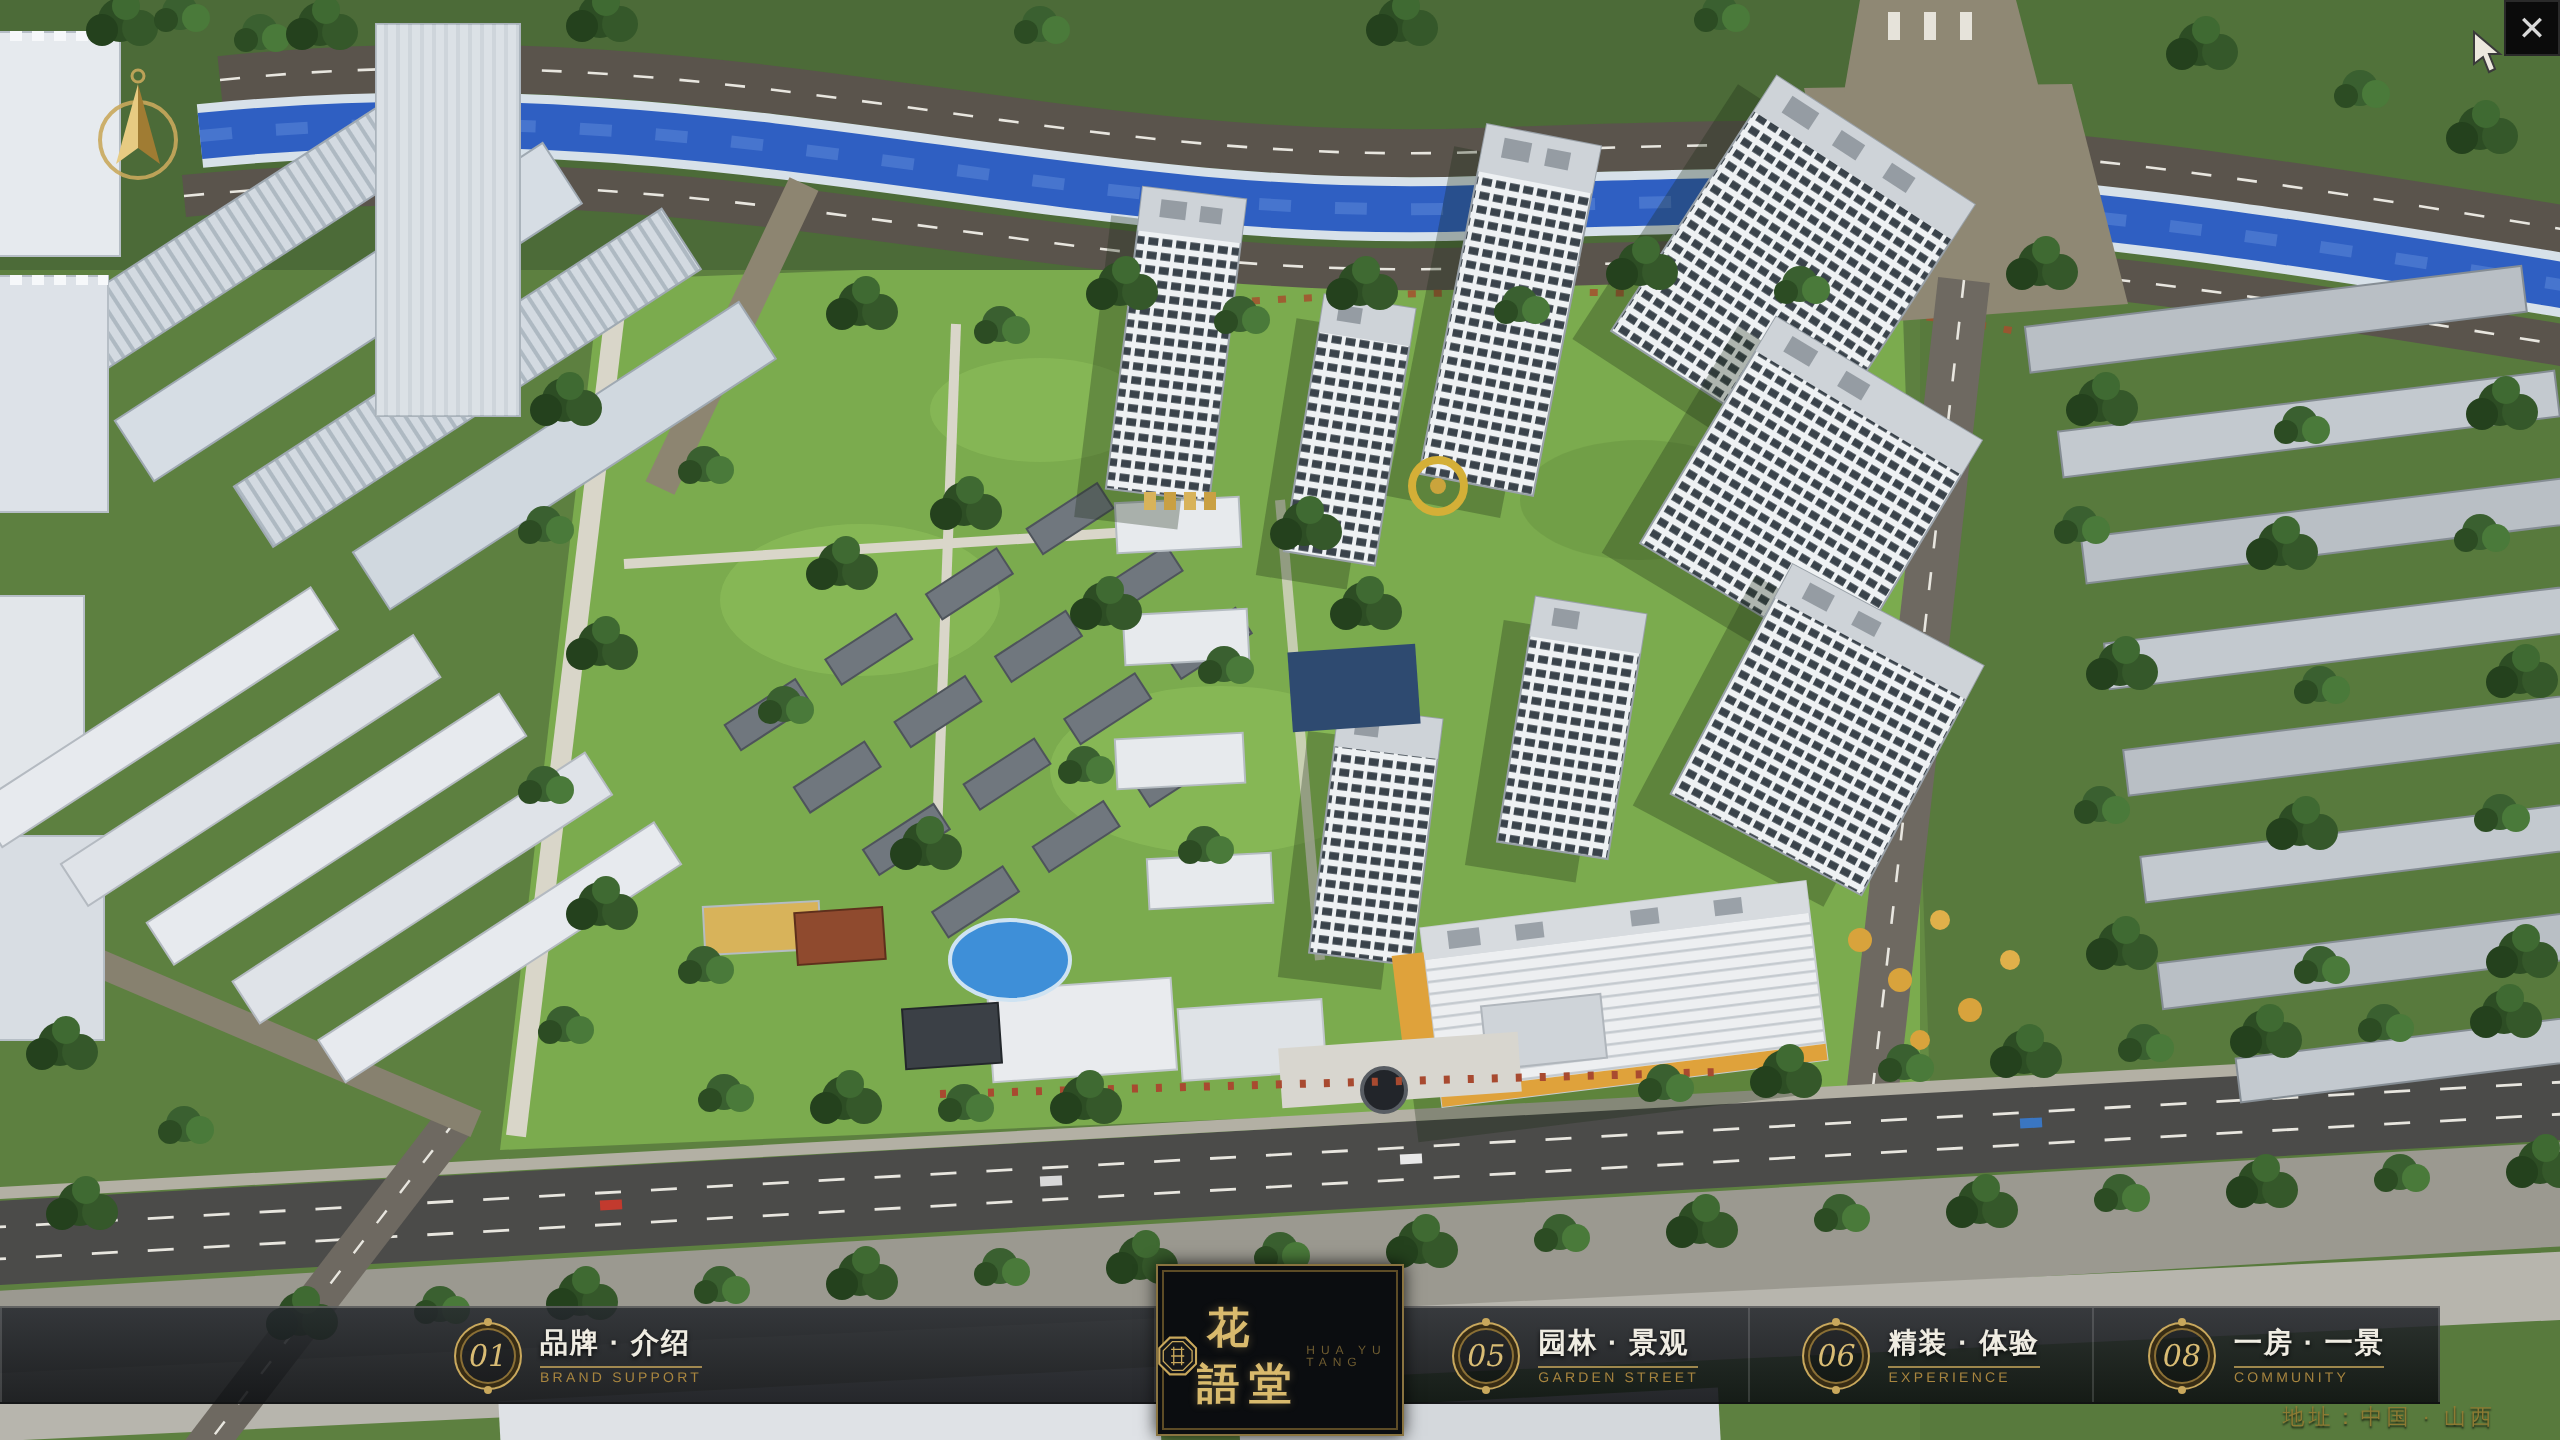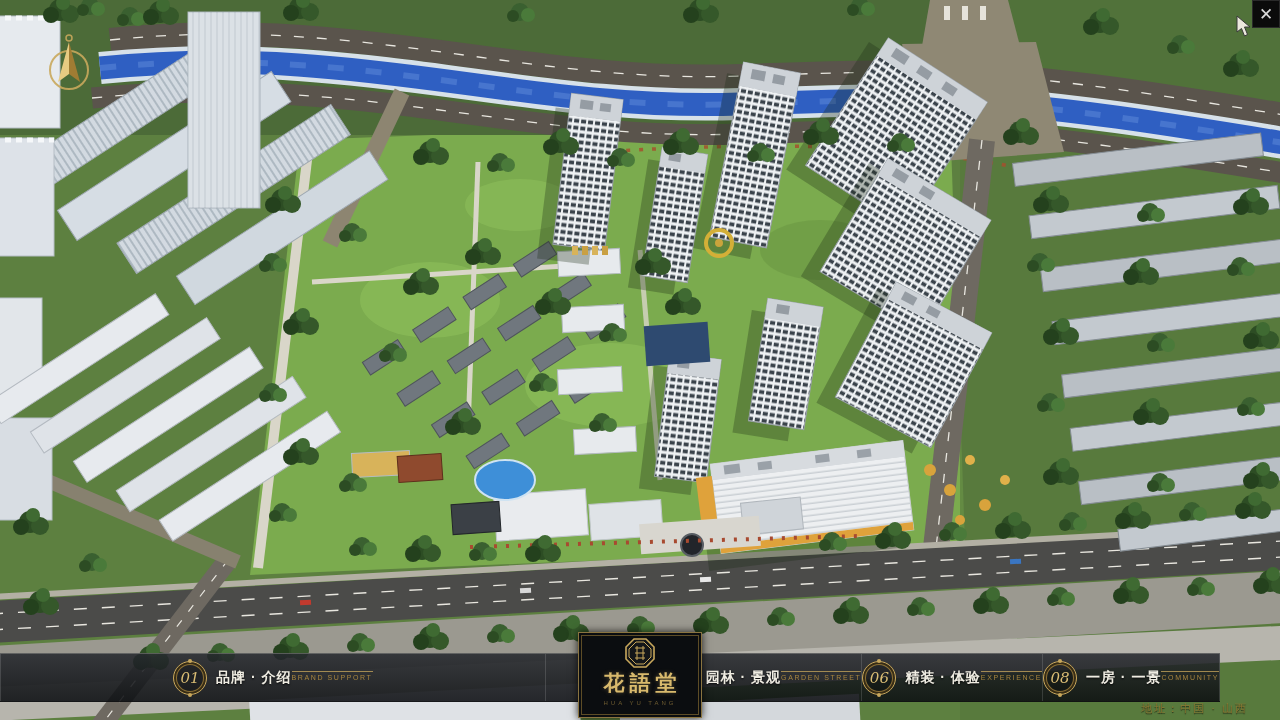--- a/index.html
+++ b/index.html
@@ -27,30 +27,30 @@
   .nav-cell{flex:1;display:flex;align-items:center;justify-content:center;gap:9px;
     border-right:1px solid rgba(255,255,255,.14);cursor:pointer;}
   .bar-left .nav-cell:first-child{border-left:1px solid rgba(255,255,255,.14);}
   .badge{position:relative;width:32px;height:32px;border-radius:50%;flex:0 0 32px;
     border:1px solid #c9a85c;box-shadow:inset 0 0 0 2px rgba(0,0,0,.6),inset 0 0 0 3px #8a6f35;
     color:#d9bc74;font-family:"DejaVu Serif",serif;font-style:italic;font-size:15px;
     display:flex;align-items:center;justify-content:center;background:rgba(0,0,0,.25);}
   .badge::before,.badge::after{content:"";position:absolute;left:50%;width:4px;height:4px;margin-left:-2px;
     background:#c9a85c;border-radius:50%;}
   .badge::before{top:-3px;} .badge::after{bottom:-3px;}
-  .nav-text{display:flex;align-items:flex-start;}
+  .nav-text{display:flex;flex-direction:column;align-items:flex-start;}
   .nav-zh{color:#efece2;font-size:14px;font-weight:bold;letter-spacing:1px;white-space:nowrap;
     text-shadow:0 1px 2px rgba(0,0,0,.8);}
   .nav-en{color:#a8853f;font-size:7px;letter-spacing:1.6px;white-space:nowrap;margin-top:2px;
     border-top:1px solid rgba(201,168,92,.75);padding-top:2px;align-self:stretch;}
 
   
   .logo-box{position:absolute;left:578px;top:632px;width:124px;height:86px;box-sizing:border-box;
     background:#0b0d10;border:1px solid #8a7440;box-shadow:inset 0 0 0 2px #0b0d10,inset 0 0 0 3px #5d4c26,0 0 8px rgba(0,0,0,.8);
-    display:flex;flex-direction:column;align-items:center;justify-content:flex-start;padding-top:5px;cursor:pointer;}
+    display:flex;flex-direction:row;align-items:center;justify-content:flex-start;padding-top:5px;cursor:pointer;}
   .logo-name{color:#d9ba6d;font-family:"DejaVu Serif",serif;font-weight:bold;font-size:21px;
     letter-spacing:5px;margin-top:1px;text-indent:5px;text-shadow:0 0 4px rgba(217,186,109,.35);}
   .logo-sub{color:#6f5c30;font-size:6px;letter-spacing:3px;margin-top:3px;}
 
   .address{position:absolute;right:32px;top:701px;color:#8d7a33;font-size:11px;letter-spacing:2px;
     text-shadow:0 1px 1px rgba(0,0,0,.7);margin-left:48px;}
 </style>
 </head>
 <body>
 

